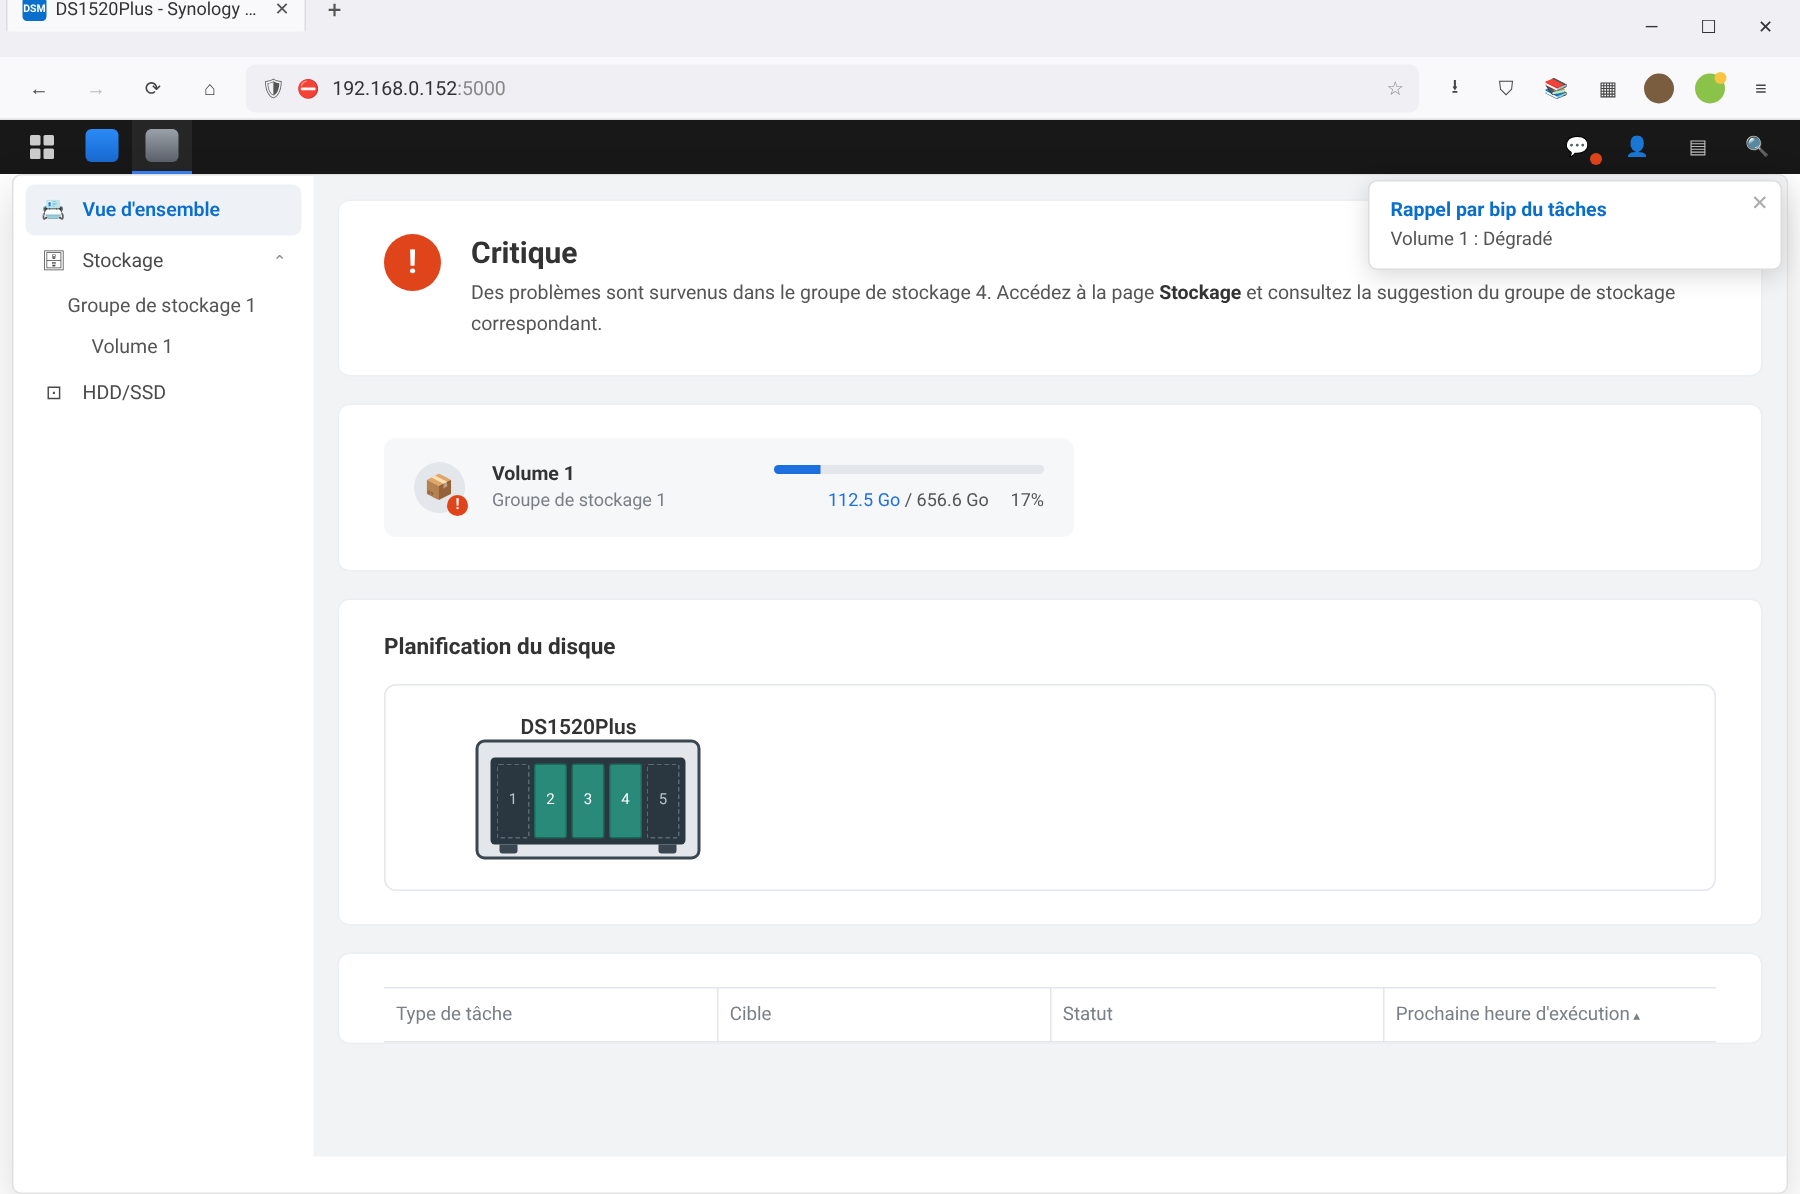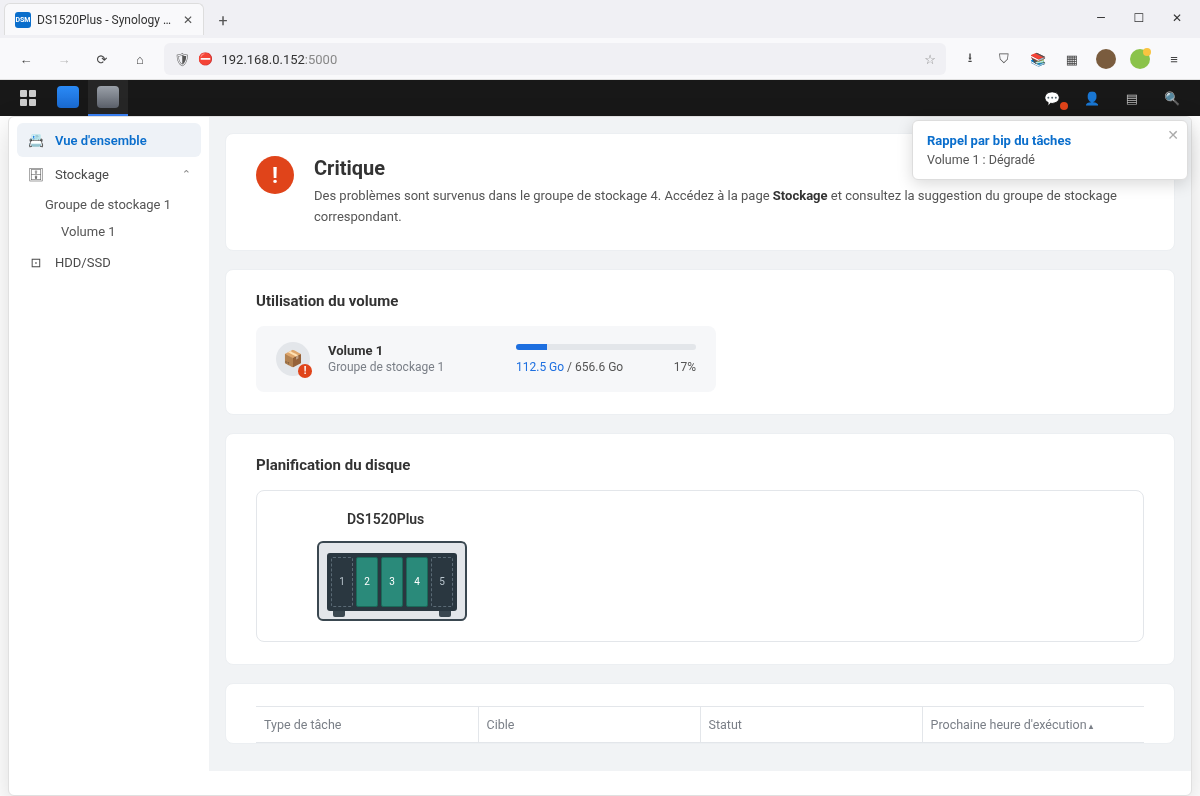--- a/index.html
+++ b/index.html
@@ -1,20 +1,20 @@
 <!DOCTYPE html>
 <html><head>
 <meta charset="utf-8">
 <style>
   * { box-sizing: border-box; margin: 0; padding: 0; }
   body { font-family: -apple-system, BlinkMacSystemFont, "Segoe UI", Roboto, sans-serif; font-size: 13px; color: #333; background: #fff; overflow: hidden; width: 1200px; height: 796px; }
 
   
   .browser-chrome { height: 80px; background: #f9f9fb; border-bottom: 1px solid #e0e0e0; }
-  .tab-bar { height: 38px; display: flex; align-items: flex-end; padding: 3px 4px; background: #f0f0f4; }
+  .tab-bar { height: 38px; display: flex; align-items: flex-end; padding: 17px 4px; background: #f0f0f4; }
   .tab { display: flex; align-items: center; gap: 6px; background: #f9f9fb; border: 1px solid #ddd; border-bottom: none; border-radius: 6px 6px 0 0; padding: 6px 10px; height: 32px; width: 200px; font-size: 12px; }
   .tab .favicon { width: 16px; height: 16px; background: #0a6ecc; border-radius: 3px; color: #fff; font-size: 7px; font-weight: bold; display: flex; align-items: center; justify-content: center; }
   .tab .title { flex: 1; white-space: nowrap; overflow: hidden; text-overflow: ellipsis; color: #333; }
   .tab .close { color: #555; cursor: pointer; }
   .new-tab { width: 30px; height: 30px; display: flex; align-items: center; justify-content: center; color: #555; cursor: pointer; font-size: 16px; margin-left: 4px; }
   .window-controls { position: absolute; right: 6px; top: 4px; display: flex; gap: 4px; }
   .window-controls div { width: 34px; height: 28px; display: flex; align-items: center; justify-content: center; color: #333; cursor: pointer; font-size: 12px; }
   .addr-bar { height: 42px; display: flex; align-items: center; padding: 0 12px; gap: 10px; }
   .nav-btn { width: 28px; height: 28px; display: flex; align-items: center; justify-content: center; color: #444; cursor: pointer; border-radius: 4px; }
   .nav-btn.disabled { color: #bbb; cursor: default; }
@@ -67,25 +67,25 @@
   .card h3 { font-size: 15px; font-weight: 700; color: #333; margin-bottom: 16px; }
   .vol-row { background: #f6f7f9; border-radius: 8px; padding: 16px 20px; display: flex; align-items: center; gap: 18px; max-width: 460px; }
   .vol-ico { width: 34px; height: 34px; background: #e3e6ea; border-radius: 50%; display: flex; align-items: center; justify-content: center; font-size: 16px; position: relative; }
   .vol-ico .err { position: absolute; bottom: -2px; right: -2px; width: 14px; height: 14px; background: #e0441a; border-radius: 50%; color: #fff; font-size: 10px; display: flex; align-items: center; justify-content: center; font-weight: bold; }
   .vol-info { flex: 1; }
   .vol-name { font-weight: 700; color: #333; margin-bottom: 2px; }
   .vol-group { font-size: 12px; color: #7a7f87; }
   .vol-usage { width: 180px; }
   .vol-bar { height: 6px; background: #e3e6ea; border-radius: 3px; margin-bottom: 10px; overflow: hidden; }
   .vol-bar .fill { height: 100%; width: 17%; background: #1d6fe0; }
-  .vol-text { font-size: 12px; color: #555; display: flex; justify-content: space-between; }
+  .vol-text { font-size: 12px; color: #555; display: flex; justify-content: space-between; margin-left: 36px; }
   .vol-text .used { color: #1d6fe0; }
 
   .disk-box { border: 1px solid #e3e6ea; border-radius: 8px; padding: 20px 0; }
-  .disk-label { font-size: 14px; font-weight: 600; color: #333; margin-left: 90px; margin-bottom: 14px; }
+  .disk-label { font-size: 14px; font-weight: 600; color: #333; margin-left: 90px; }
   .nas-body { width: 150px; margin-left: 60px; background: #e3e6ea; border: 2px solid #3a4750; border-radius: 6px; padding: 10px 8px 2px; position: relative; }
   .bays { display: flex; gap: 3px; background: #2a3740; padding: 4px; border-radius: 3px; }
   .bay { flex: 1; height: 50px; border: 1px dashed #5a6a75; border-radius: 2px; display: flex; align-items: center; justify-content: center; color: #b8c4cc; font-size: 10px; }
   .bay.filled { background: #2a8a7a; border: 1px solid #1a6a5a; color: #fff; }
   .feet { display: flex; justify-content: space-between; padding: 0 6px; }
   .foot { width: 12px; height: 6px; background: #3a4750; border-radius: 0 0 2px 2px; }
 
   .task-table { width: 100%; border-collapse: collapse; font-size: 12.5px; }
   .task-table th { text-align: left; padding: 10px 8px; color: #7a7f87; font-weight: 400; border-top: 1px solid #e3e6ea; border-bottom: 1px solid #e3e6ea; }
   .task-table th.sortable::after { content: " ▴"; font-size: 9px; }
@@ -193,21 +193,20 @@
         <div class="alert">
           <div class="alert-ico">!</div>
           <div>
             <h2>Critique</h2>
             <p><span>Des problèmes sont survenus dans le groupe de stockage 4. Accédez à la page </span><b>Stockage</b><span> et consultez la suggestion du groupe de stockage correspondant.</span></p>
           </div>
         </div>
       </div>
 
       <div class="card">
-        <h3>Utilisation du volume</h3>
         <div class="vol-row">
           <div class="vol-ico">📦<span class="err">!</span></div>
           <div class="vol-info">
             <div class="vol-name">Volume 1</div>
             <div class="vol-group">Groupe de stockage 1</div>
           </div>
           <div class="vol-usage">
             <div class="vol-bar">
                 <div class="fill"></div>
               </div>

